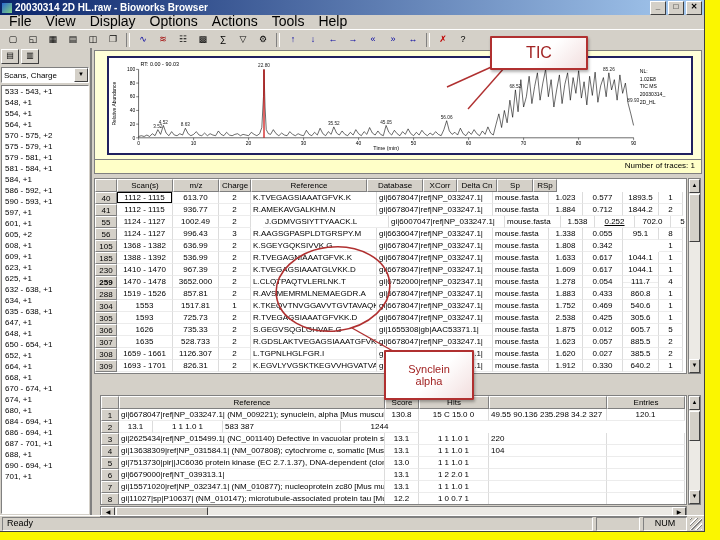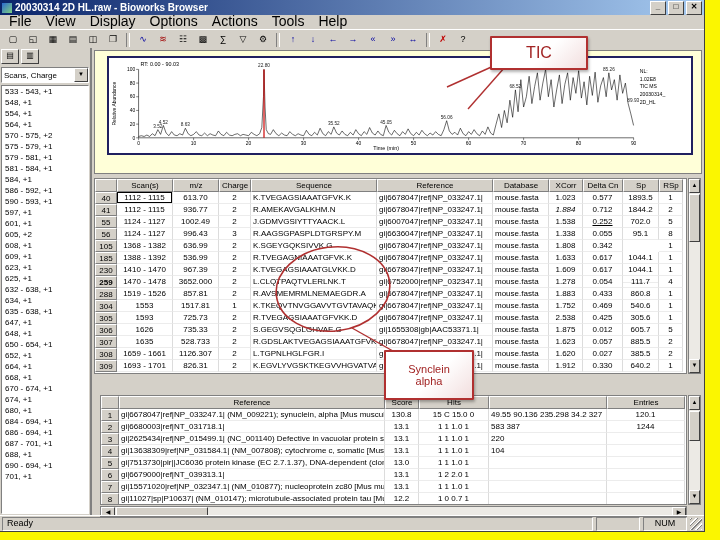--- a/index.html
+++ b/index.html
@@ -241,29 +241,31 @@
               <text x="32" y="8" font-size="5.5" fill="#000">RT: 0.00 - 90.03</text>
               <text x="538" y="16" font-size="5.2" fill="#000">NL:</text>
               <text x="538" y="24" font-size="5.2" fill="#000">1.02E8</text>
               <text x="538" y="32" font-size="5.2" fill="#000">TIC  MS</text>
               <text x="538" y="40" font-size="5.2" fill="#000">20030314_</text>
               <text x="538" y="48" font-size="5.2" fill="#000">2D_HL</text>
               <text x="281" y="97" font-size="5.5" text-anchor="middle" fill="#000">Time (min)</text>
               <text x="7" y="48" font-size="5.2" text-anchor="middle" fill="#000" transform="rotate(-90 7 48)">Relative Abundance</text>
             </svg>
         </div>
+        <div class="traces-bar">
+          <span>Number of traces: 1</span>
+        </div>
       </div>
 
       <div class="dtable table1" id="results-table">
           <div class="trow thead">
             <span class="tcell hcell" style="width: 22px;"></span>
             <span class="tcell hcell" style="width: 56px;">Scan(s)</span>
             <span class="tcell hcell" style="width: 46px;">m/z</span>
             <span class="tcell hcell" style="width: 32px;">Charge</span>
-            <span class="tcell hcell" style="width: 126px;">Sequence</span>
             <span class="tcell hcell" style="width: 116px;">Reference</span>
             <span class="tcell hcell" style="width: 56px;">Database</span>
             <span class="tcell hcell" style="width: 34px;">XCorr</span>
             <span class="tcell hcell" style="width: 40px;">Delta Cn</span>
             <span class="tcell hcell" style="width: 36px;">Sp</span>
             <span class="tcell hcell" style="width: 24px;">RSp</span>
           </div>
           <div class="trow">
             <span class="tcell idx" style="width: 22px;">40</span>
             <span class="tcell" style="width: 56px; box-shadow: rgb(0, 0, 0) 0px 0px 0px 1px inset;">1112 - 1115</span>
@@ -278,31 +280,31 @@
             <span class="tcell" style="width: 24px;">1</span>
           </div>
           <div class="trow">
             <span class="tcell idx" style="width: 22px;">41</span>
             <span class="tcell" style="width: 56px;">1112 - 1115</span>
             <span class="tcell" style="width: 46px;">936.77</span>
             <span class="tcell" style="width: 32px;">2</span>
             <span class="tcell left" style="width: 126px;">R.AMEKAVGALKHM.N</span>
             <span class="tcell left" style="width: 116px;">gi|6678047|ref|NP_033247.1|</span>
             <span class="tcell left" style="width: 56px;">mouse.fasta</span>
-            <span class="tcell" style="width: 34px; font-style: italic;">1.884</span>
+            <span class="tcell" style="width: 34px;">1.884</span>
             <span class="tcell" style="width: 40px;">0.712</span>
             <span class="tcell" style="width: 36px;">1844.2</span>
             <span class="tcell" style="width: 24px;">2</span>
           </div>
           <div class="trow">
             <span class="tcell idx" style="width: 22px;">55</span>
             <span class="tcell" style="width: 56px;">1124 - 1127</span>
             <span class="tcell" style="width: 46px;">1002.49</span>
             <span class="tcell" style="width: 32px;">2</span>
-            <span class="tcell left" style="width: 126px;">J.GDMVGSIYTTYAACK.L</span>
+            <span class="tcell left" style="width: 126px; margin-left: 12px;">J.GDMVGSIYTTYAACK.L</span>
             <span class="tcell left" style="width: 116px;">gi|6007047|ref|NP_033247.1|</span>
             <span class="tcell left" style="width: 56px;">mouse.fasta</span>
             <span class="tcell" style="width: 34px;">1.538</span>
             <span class="tcell" style="width: 40px; text-decoration: underline;">0.252</span>
             <span class="tcell" style="width: 36px;">702.0</span>
             <span class="tcell" style="width: 24px;">5</span>
           </div>
           <div class="trow">
             <span class="tcell idx" style="width: 22px;">56</span>
             <span class="tcell" style="width: 56px;">1124 - 1127</span>
@@ -479,21 +481,20 @@
           <div class="trow">
             <span class="tcell idx" style="width: 18px;">1</span>
             <span class="tcell left" style="width: 266px;">gi|6678047|ref|NP_033247.1| (NM_009221); synuclein, alpha [Mus musculus]</span>
             <span class="tcell" style="width: 34px;">130.8</span>
             <span class="tcell" style="width: 70px;">15 C 15.0 0</span>
             <span class="tcell left" style="width: 118px;">49.55 90.136 235.298 34.2 327</span>
             <span class="tcell" style="width: 78px;">120.1</span>
           </div>
           <div class="trow">
             <span class="tcell idx" style="width: 18px;">2</span>
-            <span class="tcell left" style="width: 266px;">gi|6680003|ref|NT_031718.1|</span>
             <span class="tcell" style="width: 34px;">13.1</span>
             <span class="tcell" style="width: 70px;">1 1 1.0 1</span>
             <span class="tcell left" style="width: 118px;">583 387</span>
             <span class="tcell" style="width: 78px;">1244</span>
           </div>
           <div class="trow">
             <span class="tcell idx" style="width: 18px;">3</span>
             <span class="tcell left" style="width: 266px;">gi|2625434|ref|NP_015499.1| (NC_001140) Defective in vacuolar protein s...</span>
             <span class="tcell" style="width: 34px;">13.1</span>
             <span class="tcell" style="width: 70px;">1 1 1.0 1</span>

